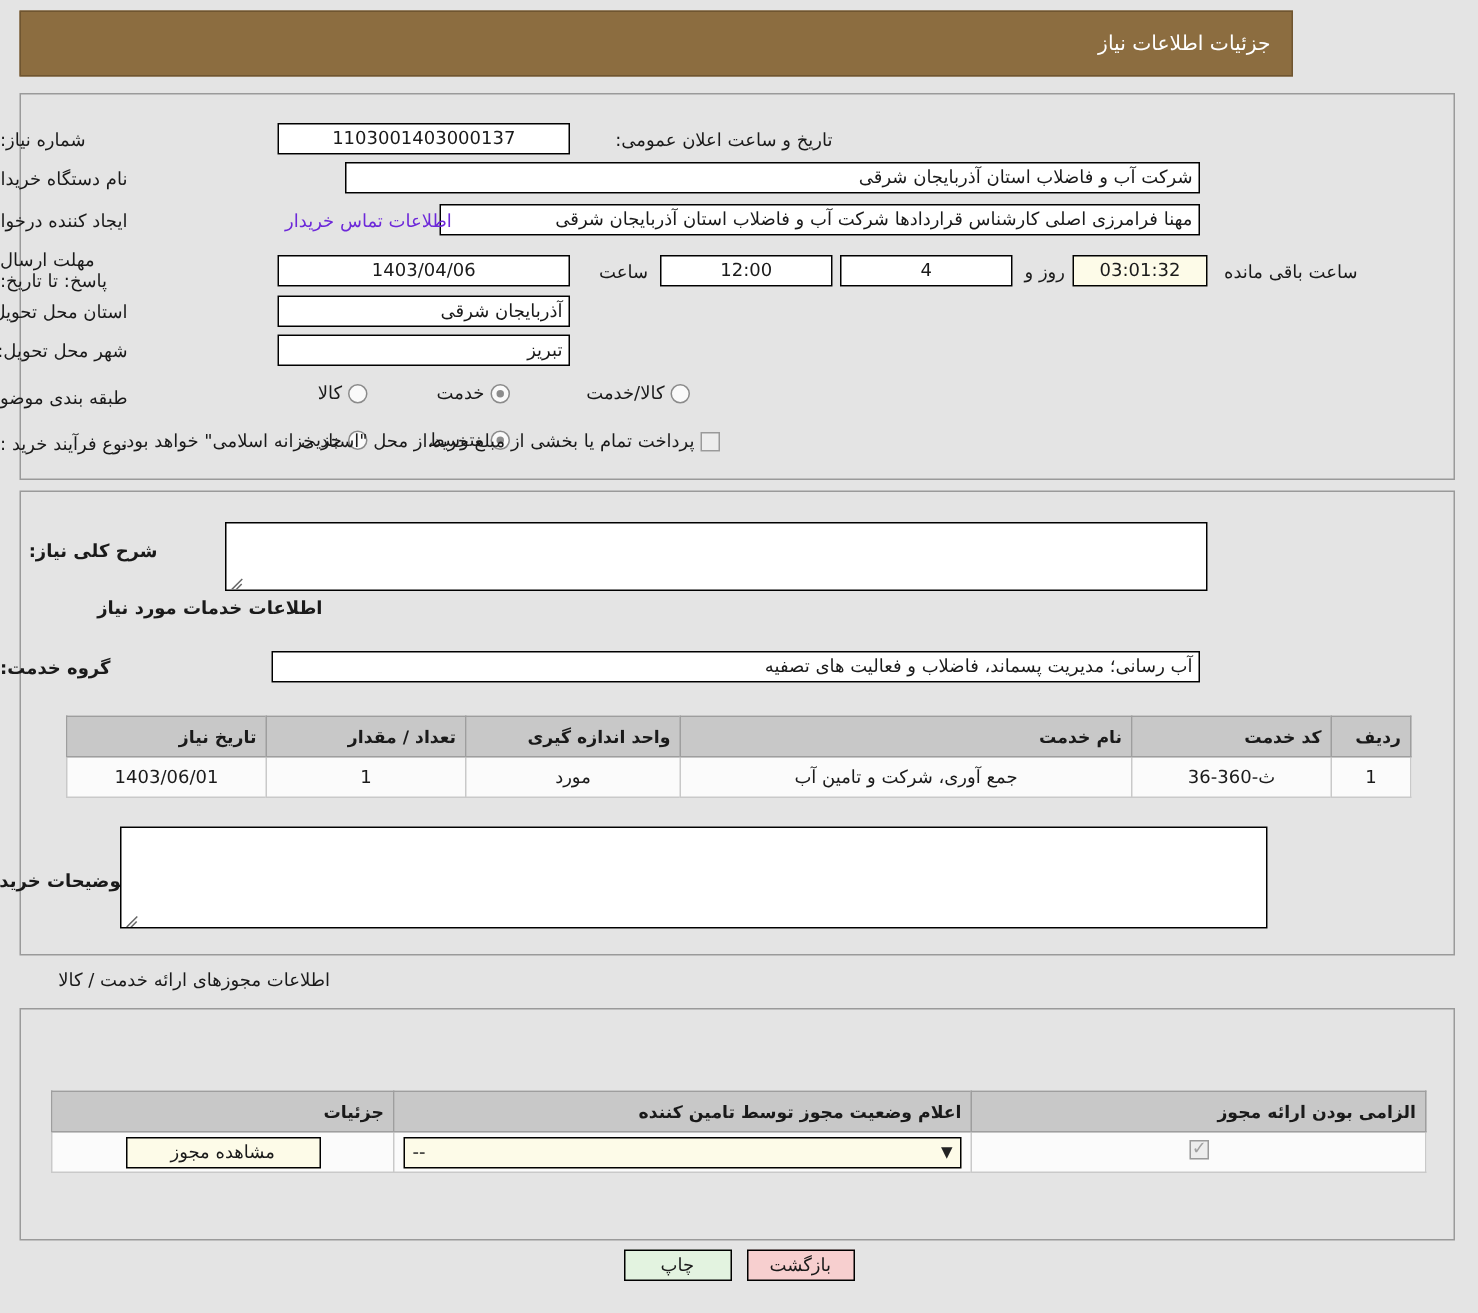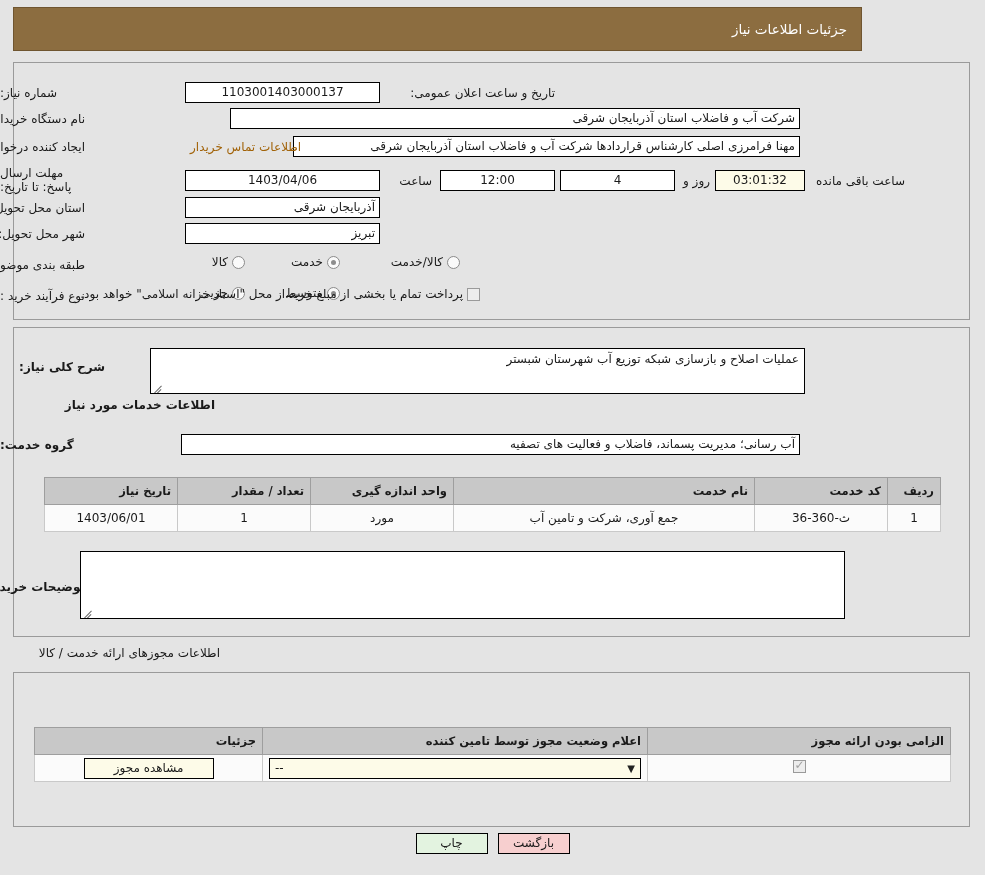--- a/index.html
+++ b/index.html
@@ -98,21 +98,21 @@
     white-space: nowrap;
     z-index: 4;
     color: #1a1a1a;
   }
   .fld.center { text-align: center; }
   .fld.right  { text-align: right; }
   .fld.cream  { background: #fdfbe8; }
 
   .link {
     position: absolute;
-    color: #a16207;
+    color: #6d28d9;
     font-size: 12px;
     white-space: nowrap;
     text-decoration: none;
     cursor: pointer;
     z-index: 5;
   }
 
   
   .radio-grp { position: absolute; display: flex; align-items: flex-end; gap: 4px; z-index: 4; }
   .radio {
@@ -346,21 +346,20 @@
 </div>
 <div class="radio-grp" style="right:505px; top:287px;">
   <span class="chk"></span>
   <span class="radio-lbl" style="margin-left:0;">پرداخت تمام یا بخشی از مبلغ خرید،از محل "اسناد خزانه اسلامی" خواهد بود.</span>
 </div>
 
 <div class="panel" id="panel-mid"></div>
 
 <div class="lbl bold-lbl" style="right:880px; top:360px; width:85px;">شرح کلی نیاز:</div>
 <div class="ta" style="left:150px; right:180px; top:348px; height:46px; text-align:right;">
-  <span>عملیات اصلاح و بازسازی شبکه توزیع آب شهرستان شبستر</span>
   <span class="grip">
     <i style="width:10px; transform:rotate(-45deg); top:6px; left:-1px;"></i>
     <i style="width:6px;  transform:rotate(-45deg); top:8px; left:2px;"></i>
   </span>
 </div>
 
 <div class="sec-title" style="right:770px; top:398px;">اطلاعات خدمات مورد نیاز</div>
 <div class="lbl bold-lbl" style="right:900px; top:438px; width:85px;">گروه خدمت:</div>
 <div class="fld right" style="left:181px; top:434px; width:619px;">آب رسانی؛ مدیریت پسماند، فاضلاب و فعالیت های تصفیه</div>
 

